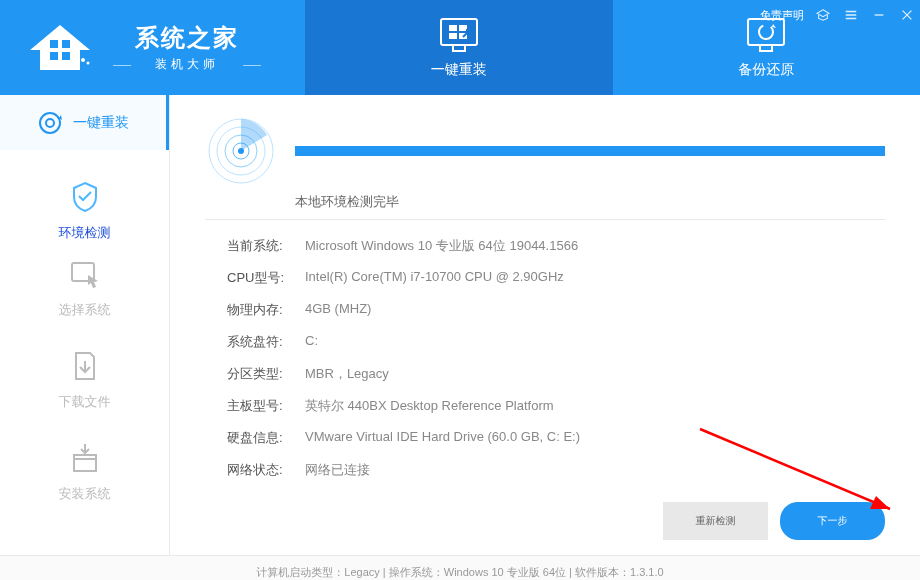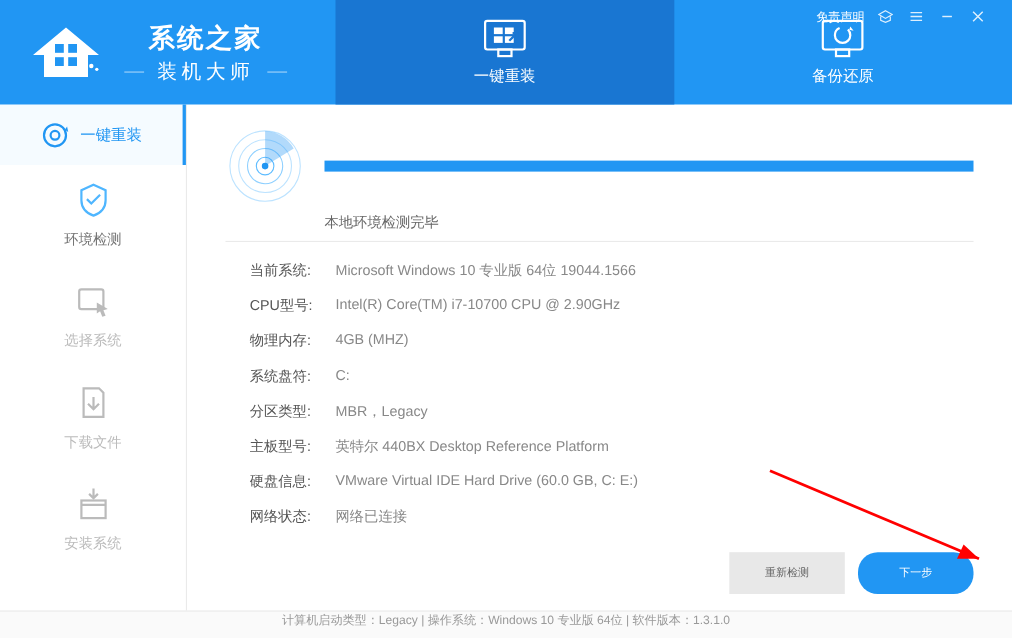--- a/index.html
+++ b/index.html
@@ -3,64 +3,64 @@
   <meta charset="utf-8">
   <style>
     * { margin: 0; padding: 0; box-sizing: border-box; font-family: "Microsoft YaHei", sans-serif; }
     body { width: 920px; height: 580px; background: #fff; position: relative; overflow: hidden; }
     
     .header { height: 95px; background: #2196f3; display: flex; position: relative; }
     .logo-area { width: 305px; display: flex; align-items: center; padding-left: 25px; gap: 28px; }
     .logo-icon { width: 70px; height: 55px; }
     .logo-text { margin-left: 12px; color: #fff; }
     .logo-title { font-size: 24px; font-weight: bold; letter-spacing: 2px; }
-    .logo-sub { font-size: 18px; letter-spacing: 4px; text-align: center; position: relative; margin-top: 2px; }
+    .logo-sub { font-size: 12px; letter-spacing: 4px; text-align: center; position: relative; margin-top: 2px; }
     .logo-sub::before, .logo-sub::after { content: ""; position: absolute; top: 50%; width: 18px; height: 1px; background: rgba(255,255,255,0.6); }
     .logo-sub::before { left: -22px; }
     .logo-sub::after { right: -22px; }
     
     .tabs { display: flex; flex: 1; }
     .tab { flex: 1; display: flex; flex-direction: column; align-items: center; justify-content: center; color: #fff; cursor: pointer; gap: 8px; }
     .tab.active { background: #1976d2; }
     .tab-icon { width: 40px; height: 36px; }
     .tab-label { font-size: 14px; }
     
-    .title-actions { position: absolute; right: 22px; top: 6px; display: flex; align-items: center; gap: 10px; color: #fff; font-size: 11px; }
+    .title-actions { position: absolute; right: 4px; top: 6px; display: flex; align-items: center; gap: 10px; color: #fff; font-size: 11px; }
     .title-btn { width: 18px; height: 18px; cursor: pointer; opacity: 0.85; display: flex; align-items: center; justify-content: center; }
     
     .body { display: flex; height: 460px; }
     .sidebar { width: 170px; border-right: 1px solid #eaeaea; display: flex; flex-direction: column; }
     .side-item { height: 92px; display: flex; flex-direction: column; align-items: center; justify-content: center; gap: 10px; color: #bbb; cursor: pointer; }
     .side-item .side-icon { width: 34px; height: 34px; }
     .side-item .side-label { font-size: 13px; }
     .side-item.step1 { flex-direction: row; gap: 10px; color: #2196f3; background: #f5fbff; border-right: 3px solid #2196f3; height: 55px; }
     .side-item.step1 .side-label { font-size: 14px; }
     .side-item.step1 .side-icon { width: 26px; height: 26px; }
-    .side-item.step2 { color: #737373; }
+    .side-item.step2 { color: #1d4ed8; justify-content: flex-end; }
     
     .content { flex: 1; padding: 20px 35px 15px 35px; position: relative; }
     .progress-row { display: flex; align-items: center; gap: 18px; margin-bottom: 6px; }
     .radar { width: 72px; height: 72px; }
     .progress-bar { flex: 1; height: 10px; background: #2196f3; }
     .progress-text { margin-left: 90px; color: #666; font-size: 13px; margin-bottom: 8px; }
     .divider { height: 1px; background: #eaeaea; margin-bottom: 10px; }
     
     .info-row { display: flex; padding: 7px 0; font-size: 13px; }
     .info-label { width: 100px; color: #555; text-align: left; padding-left: 22px; }
     .info-value { color: #888; flex: 1; }
     
     .actions { position: absolute; right: 35px; bottom: 15px; display: flex; gap: 12px; }
     .btn { width: 105px; height: 38px; display: flex; align-items: center; justify-content: center; font-size: 10px; cursor: pointer; border: none; }
     .btn-secondary { background: #e8e8e8; color: #666; }
     .btn-primary { background: #2196f3; color: #fff; border-radius: 18px; }
     
     .arrow { position: absolute; pointer-events: none; }
     .arrow svg { width: 240px; height: 110px; }
     
-    .footer { height: 25px; background: #fafafa; border-top: 1px solid #eaeaea; display: flex; align-items: flex-start; justify-content: center; font-size: 11px; color: #999; }
+    .footer { height: 25px; background: #fafafa; border-top: 1px solid #eaeaea; display: flex; align-items: flex-end; justify-content: center; font-size: 11px; color: #999; }
   </style>
 </head>
 <body>
 
 <div class="header">
   <div class="logo-area">
     <svg class="logo-icon" viewBox="0 0 70 55">
       <path d="M5 30 L35 5 L65 30 L55 30 L55 50 L15 50 L15 30 Z" fill="#fff"></path>
       <rect x="25" y="20" width="8" height="8" fill="#2196f3"></rect>
       <rect x="37" y="20" width="8" height="8" fill="#2196f3"></rect>

